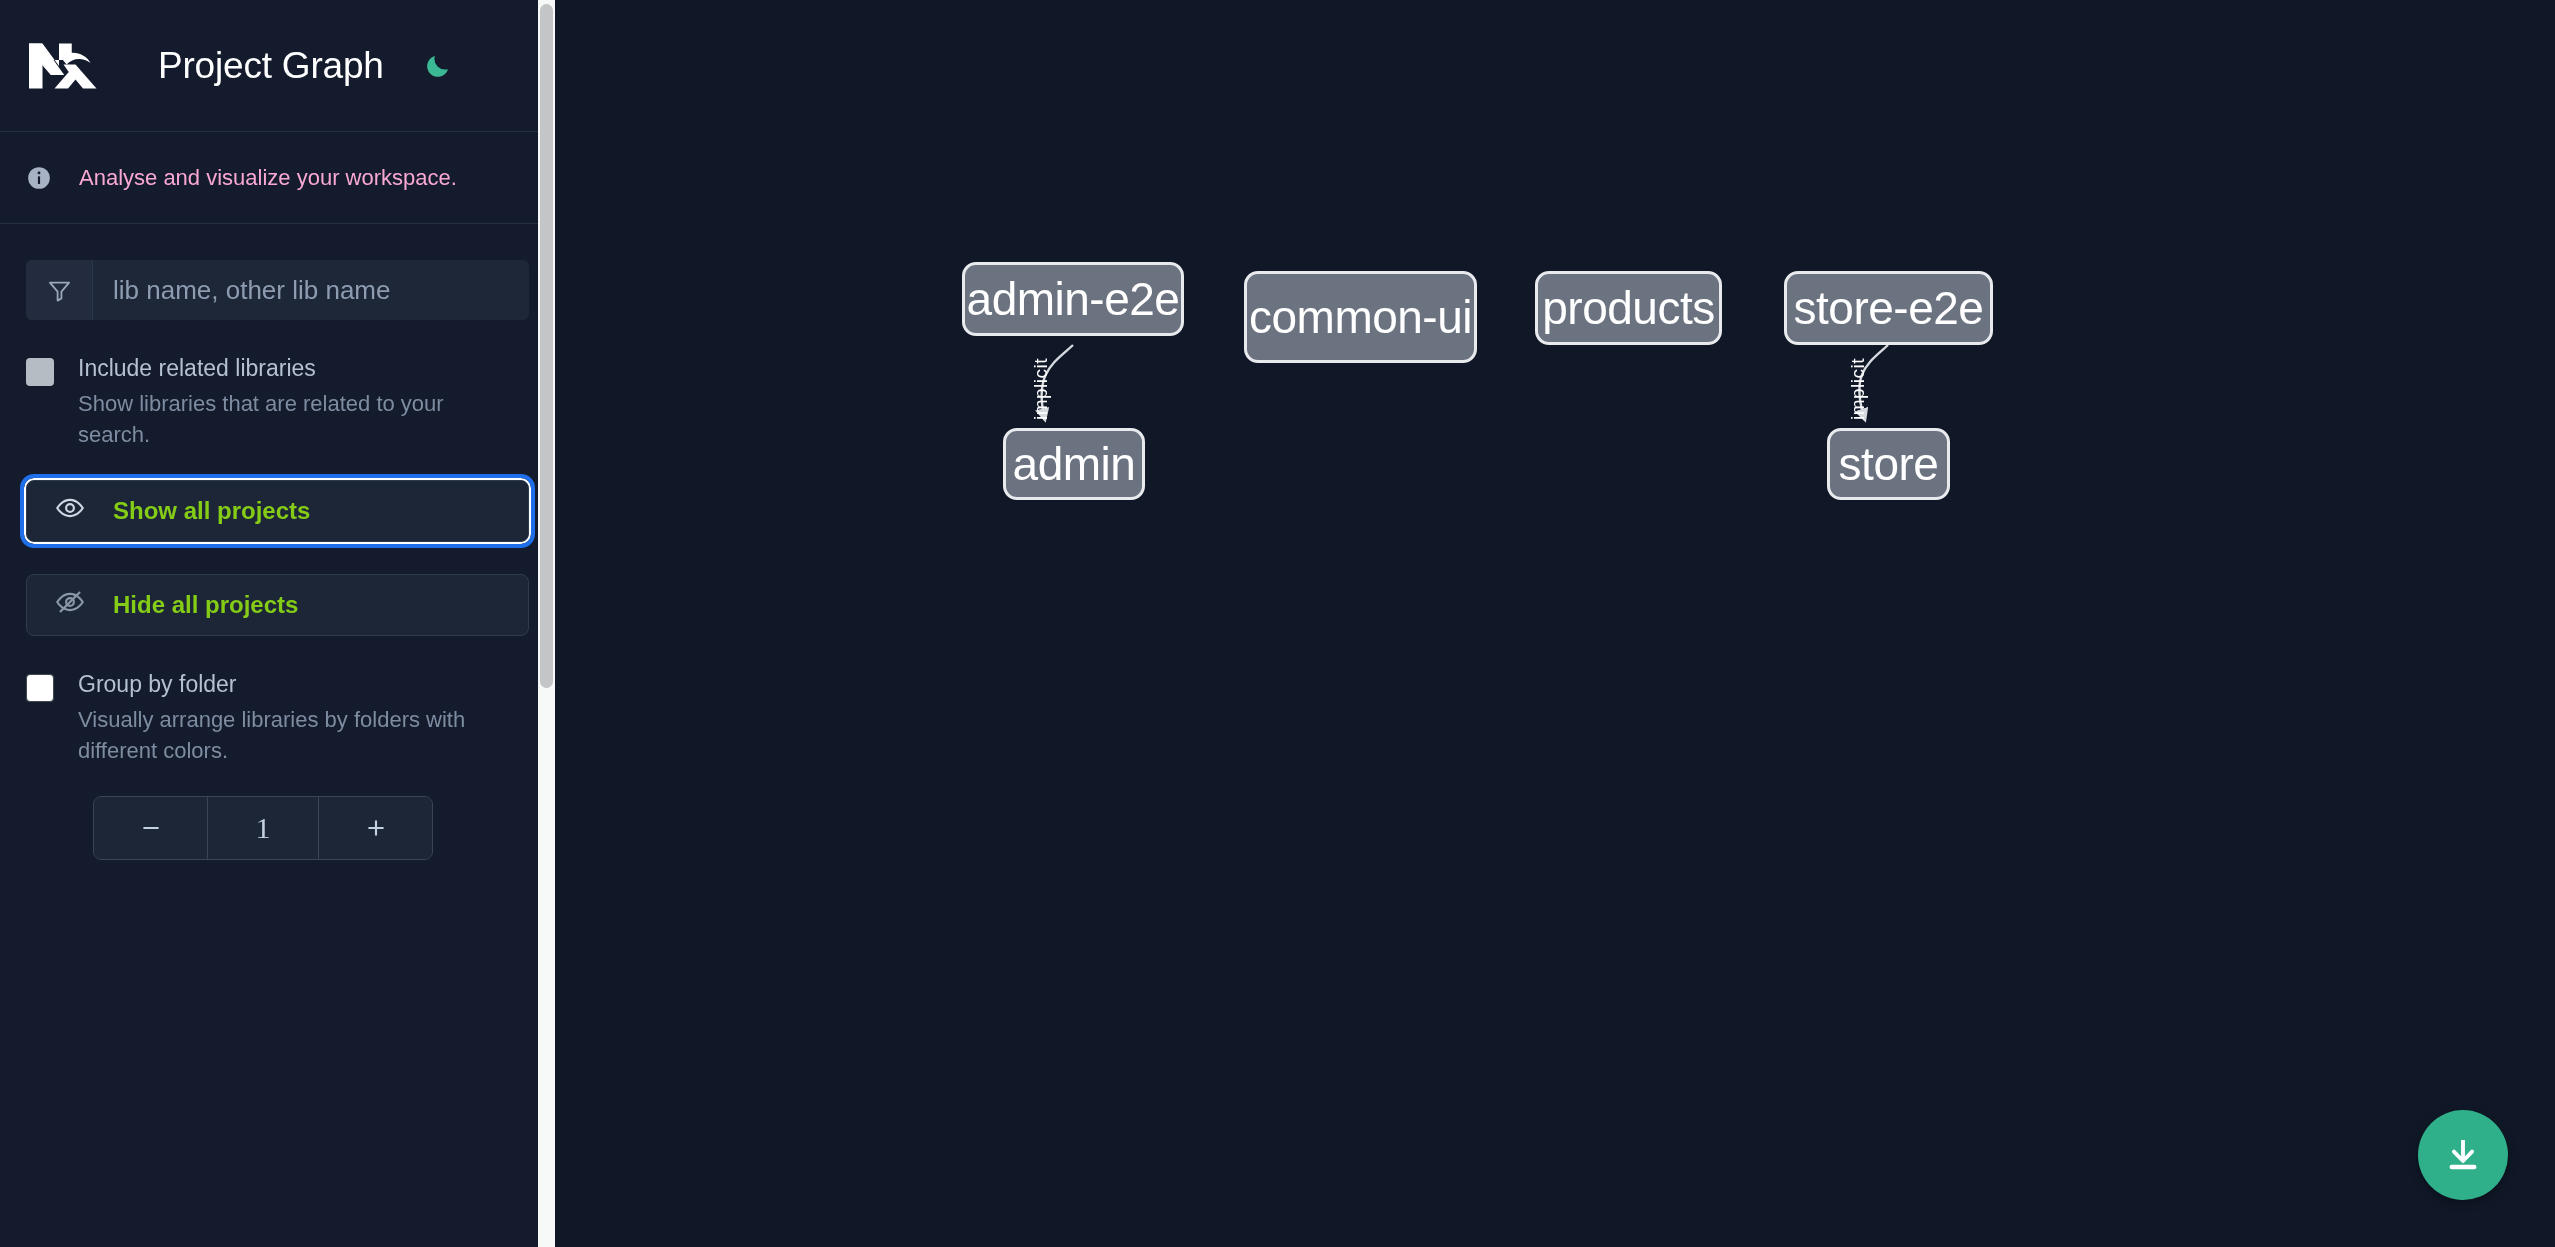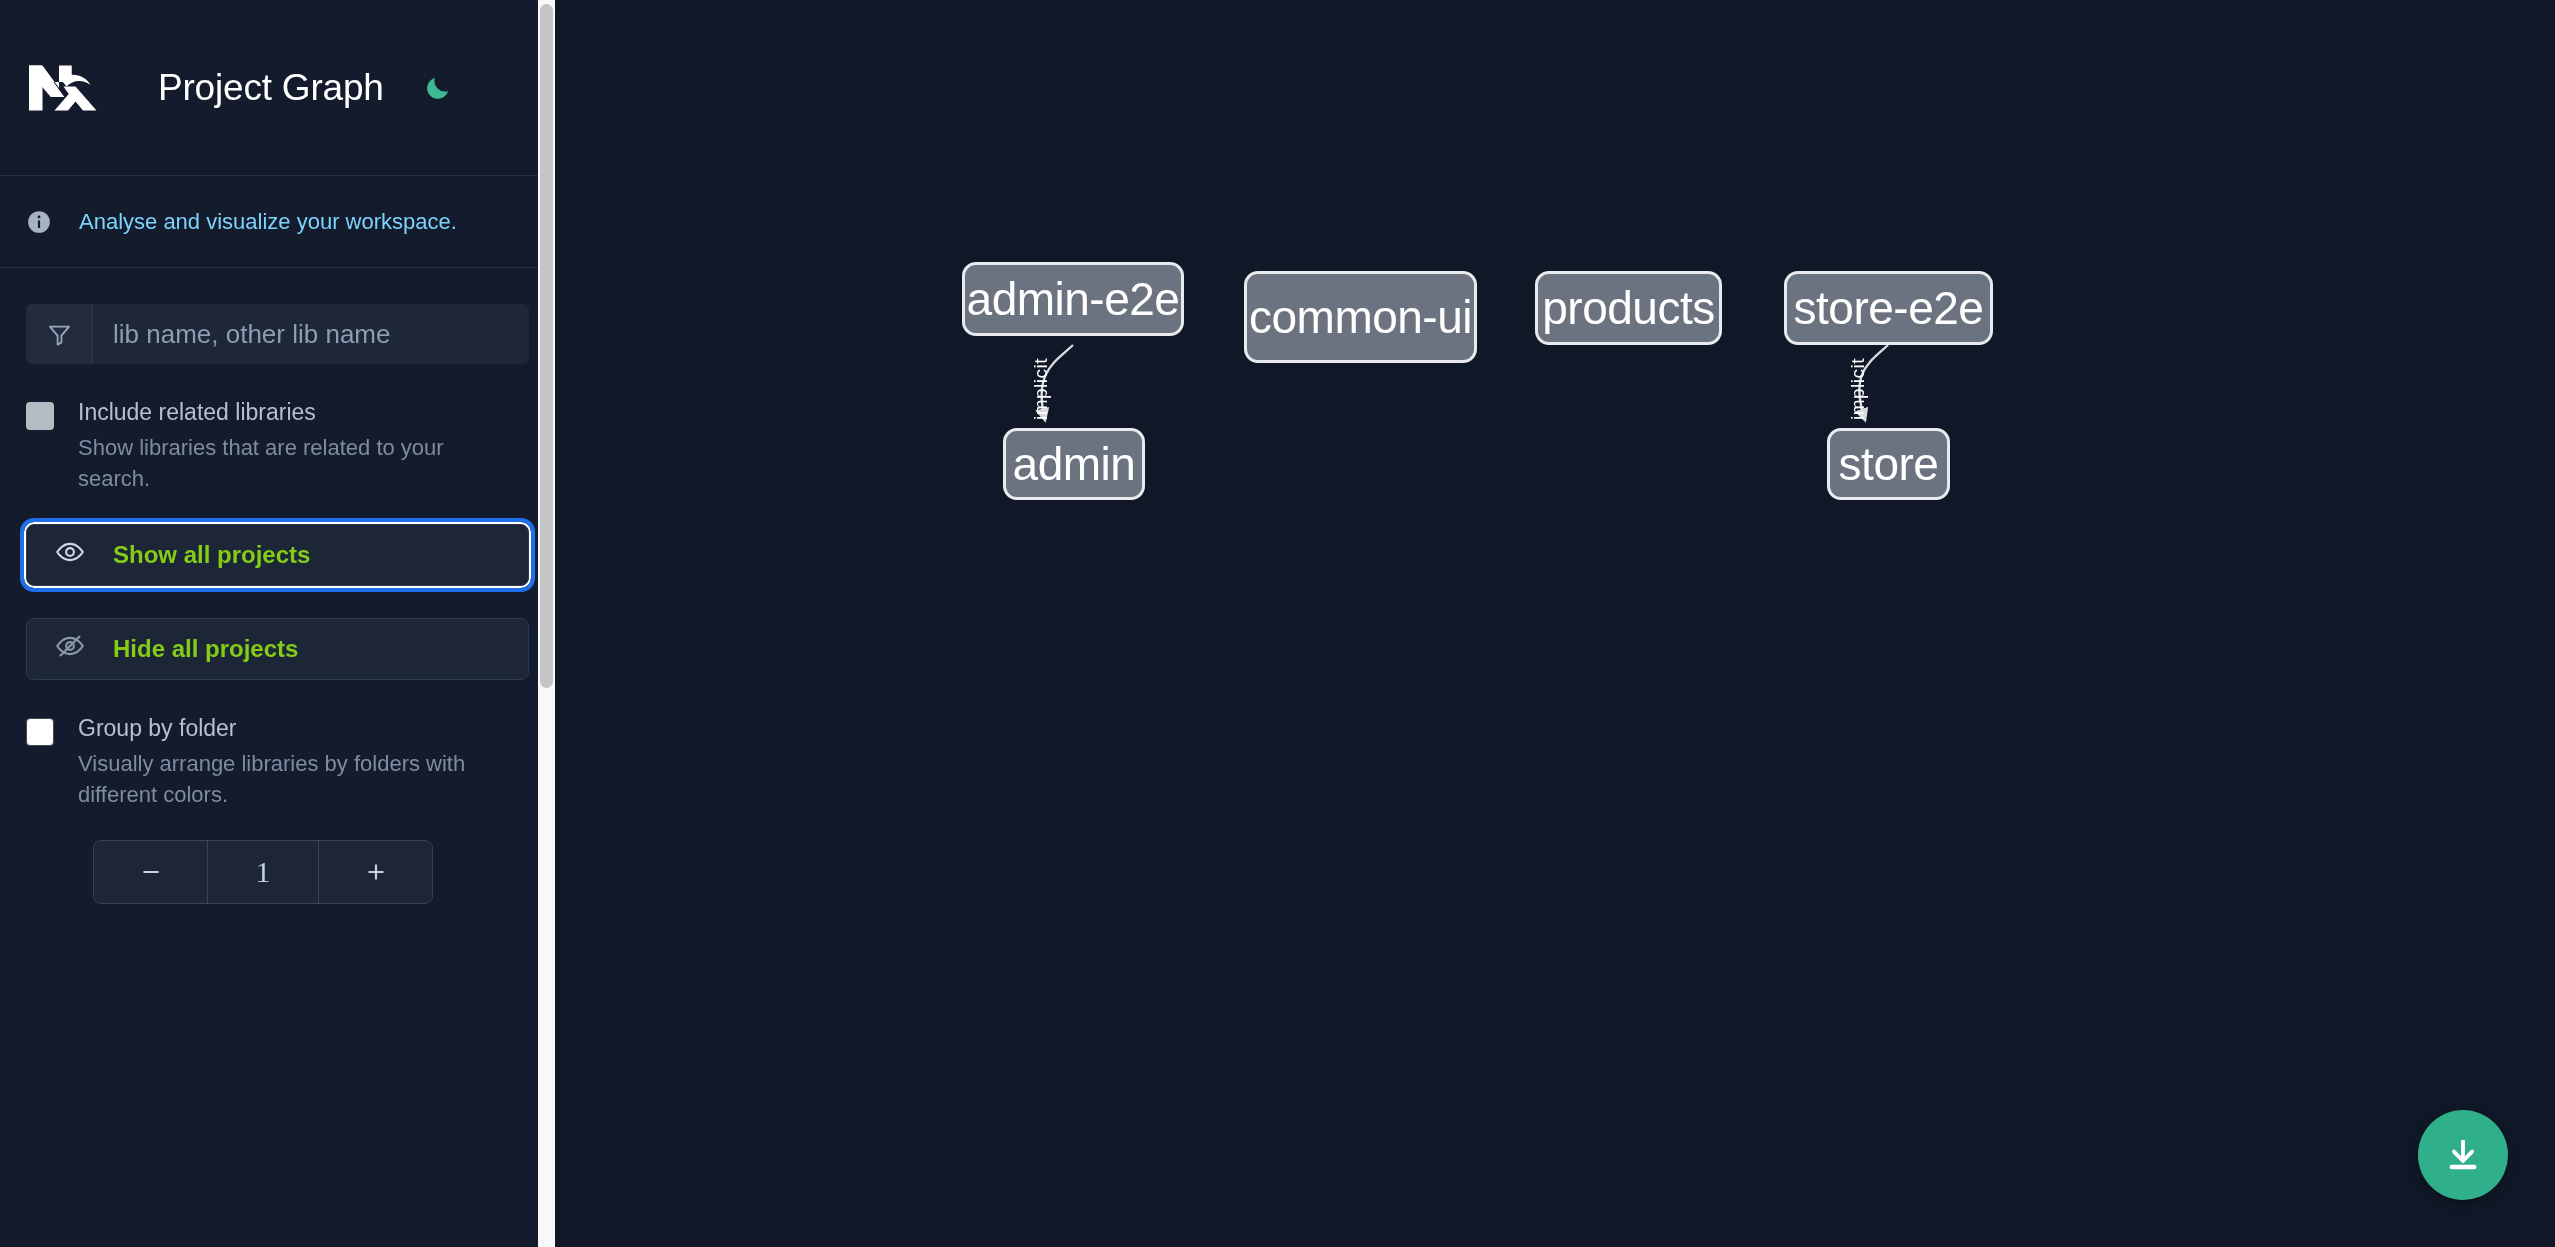--- a/index.html
+++ b/index.html
@@ -13,21 +13,21 @@
 
   
   #sidebar {
     position: relative;
     width: 555px; height: 1247px;
     background: #131b2c;
     flex: 0 0 555px;
     overflow: hidden;
   }
   .sb-header {
-    height: 176px;
+    height: 132px;
     display: flex; align-items: center;
     padding-left: 26px;
     border-bottom: 1px solid #27303f;
   }
   .nx-logo { width: 90px; height: 62px; flex: 0 0 90px; }
   .app-title {
     font-size: 37px; font-weight: 400; color: #ffffff;
     margin-left: 42px; letter-spacing: -0.2px; white-space: nowrap;
   }
   .moon-btn {
@@ -36,21 +36,21 @@
     cursor: pointer; background: none; border: none;
   }
 
   .sb-tagline {
     display: flex; align-items: center;
     padding: 0 26px; height: 92px;
     border-bottom: 1px solid #27303f;
   }
   .info-ico { width: 26px; height: 26px; flex: 0 0 26px; }
   .sb-tagline .txt {
-    margin-left: 27px; font-size: 22px; color: #7dd3fc;
+    margin-left: 27px; font-size: 22px; color: #f9a8d4;
     white-space: nowrap;
   }
 
   .sb-body { padding: 36px 26px 0 26px; }
 
   
   .search-wrap {
     display: flex; align-items: stretch;
     height: 60px; width: 503px;
     background: #1d2troubles; background: #1d2738;

